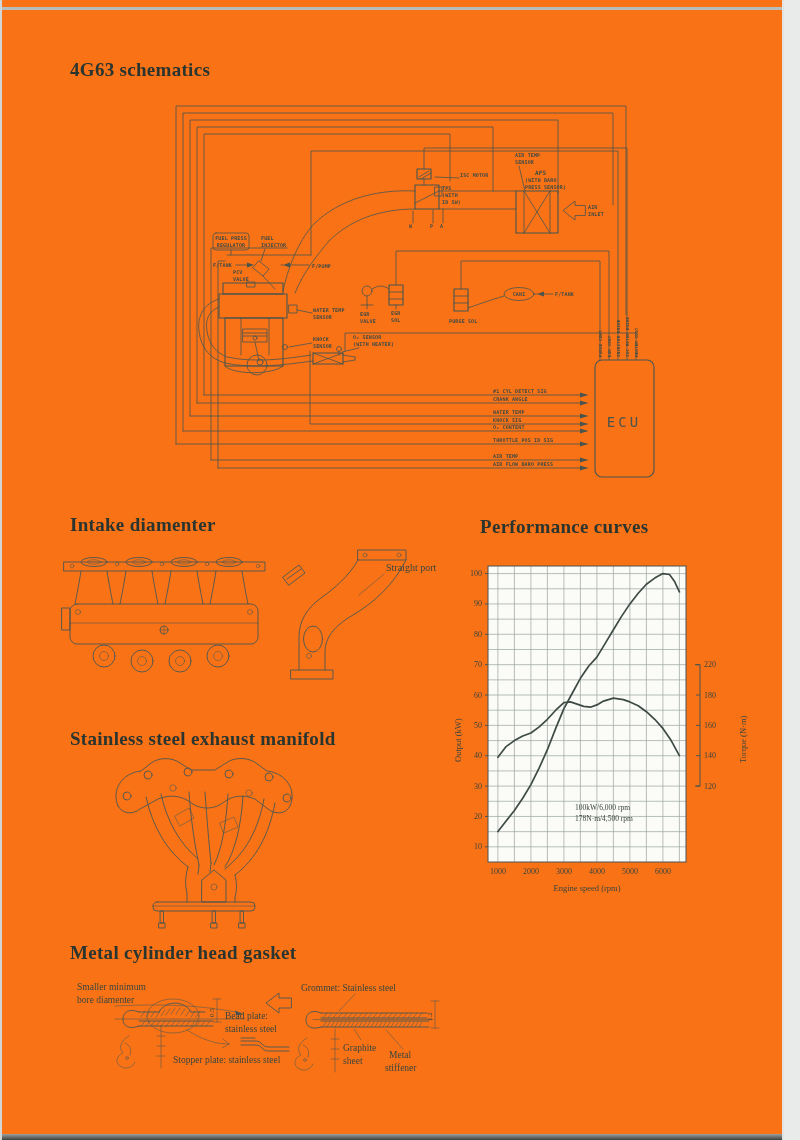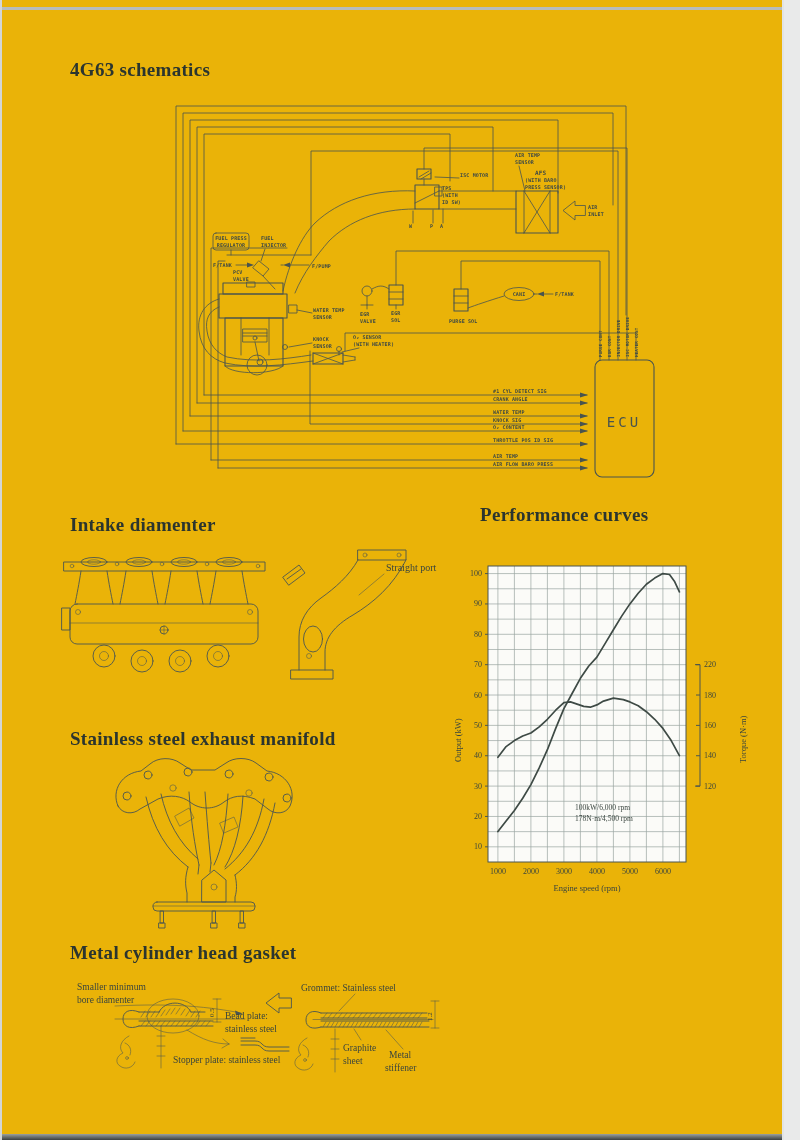--- a/index.html
+++ b/index.html
@@ -1,16 +1,16 @@
 <!DOCTYPE html>
 <html><head>
 <meta charset="utf-8">
 <style>
   html,body{margin:0;padding:0;background:#e9eaea;}
-  .page{position:relative;width:784px;height:1140px;background:#eab308;overflow:hidden;
+  .page{position:relative;width:784px;height:1140px;background:#f97316;overflow:hidden;
         font-family:"Liberation Serif",serif;}
   .edge{position:absolute;}
   .sec-heading{position:absolute;font-family:"Liberation Serif",serif;font-weight:700;
         font-size:19px;color:#2b352f;letter-spacing:.3px;white-space:nowrap;}
   svg{position:absolute;overflow:visible;}
   
   .w{fill:none;stroke:#49544f;stroke-width:.8;stroke-linejoin:round;stroke-linecap:round;}
   .w2{fill:none;stroke:#49544f;stroke-width:1.1;stroke-linejoin:round;stroke-linecap:round;}
   .fillc{fill:#49544f;stroke:none;}
   .slab{font-family:"DejaVu Sans Mono",monospace;font-weight:700;font-size:5px;
@@ -39,21 +39,21 @@
 
 <div class="page">
 
   <div class="edge" style="top:7px;left:0;width:100%;height:3px;background:#b7bcbc"></div>
   <div class="edge" style="bottom:0;left:0;width:100%;height:6px;background:linear-gradient(#9aa09d,#3c403f)"></div>
   <div class="edge" style="top:0;left:0;width:2px;height:100%;background:#d3d6d6"></div>
   <div class="edge" style="top:0;right:0;width:2px;height:100%;background:#e2e4e4"></div>
 
   <div class="sec-heading" style="left:70px;top:59px">4G63 schematics</div>
   <div class="sec-heading" style="left:70px;top:514px">Intake diamenter</div>
-  <div class="sec-heading" style="left:480px;top:504px">Performance curves</div>
+  <div class="sec-heading" style="left:480px;top:516px">Performance curves</div>
   <div class="sec-heading" style="left:70px;top:728px">Stainless steel exhaust manifold</div>
   <div class="sec-heading" style="left:70px;top:942px">Metal cylinder head gasket</div>
 
   <svg style="left:163px;top:93px" width="500" height="395" viewBox="0 0 500 395">
 
     <g>
       <path class="w" d="M463,222 V13 H13 V351 M450,112 V20 H20 V338 M395,100 V27 H27 V323 M330,98 V34 H34 V310 M287,88 V41 H41 V302 M48,367 V155 H124 M55,375 V168 H62"></path>
       <path class="w" d="M233,192 V158 H446 V267 M298,196 V168 H437 V267 M148,162 V58 H455 V267 M261,76 V55 H464 V267 M182,258 V240 H473 V267"></path>
     </g>
 

